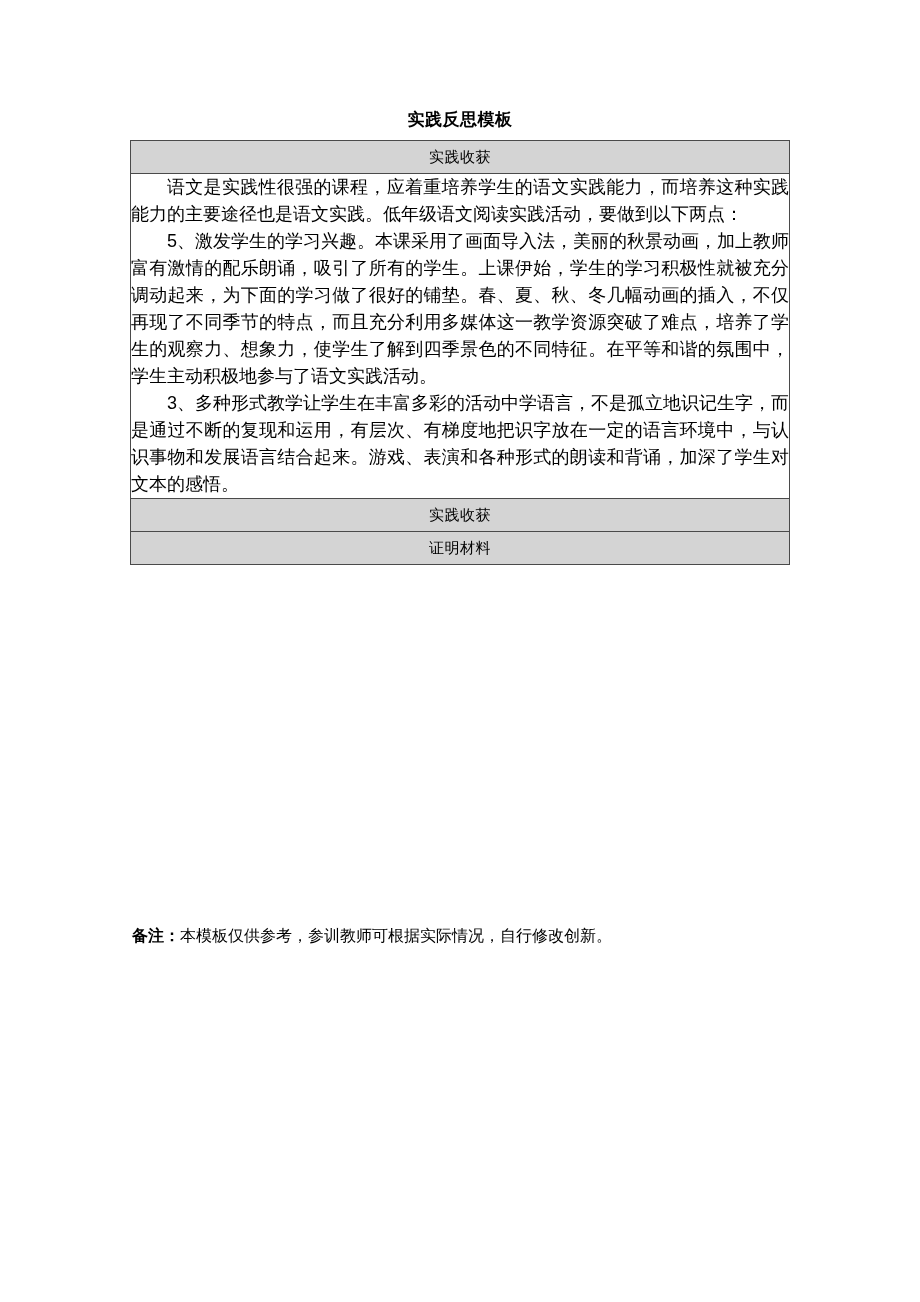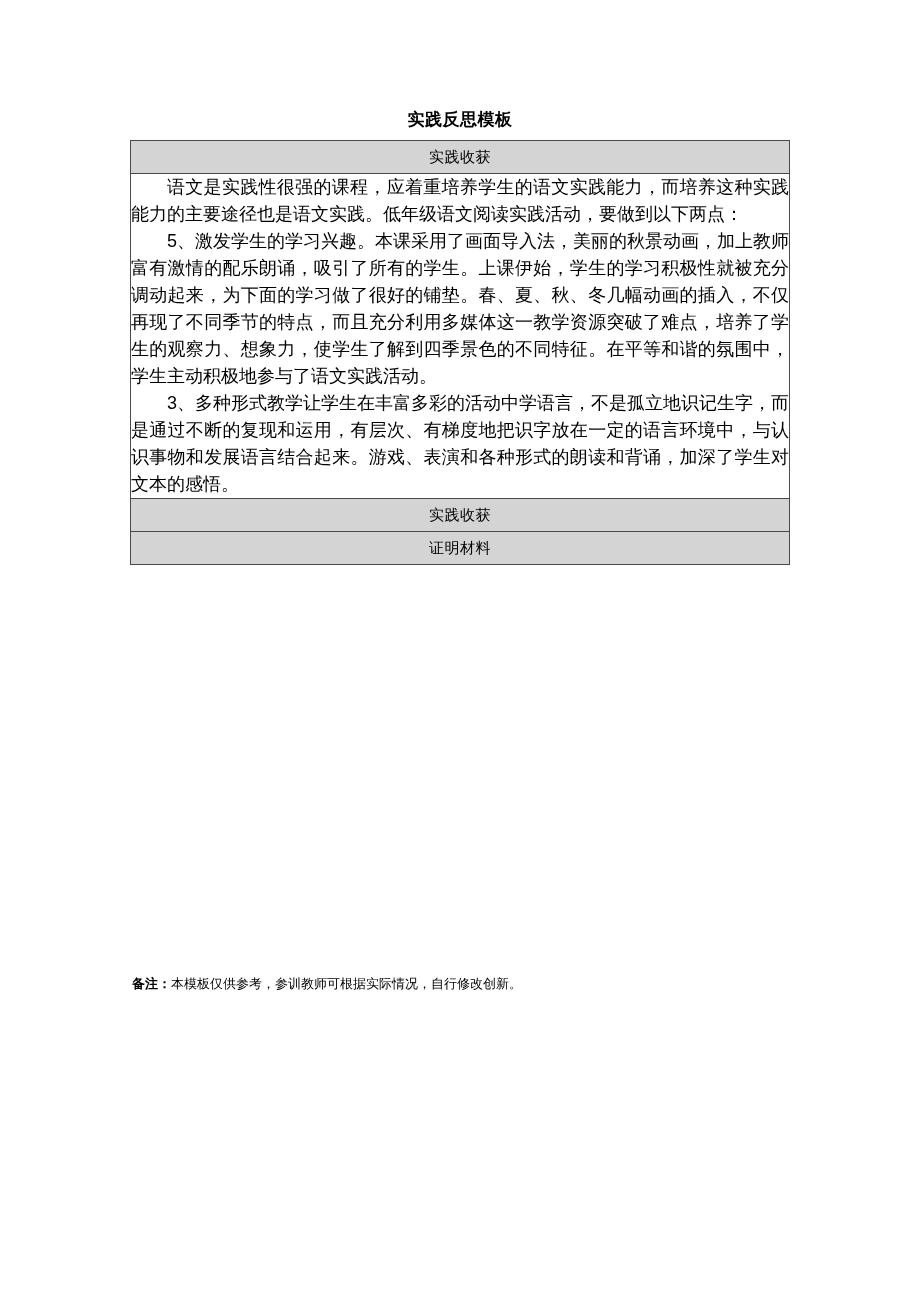--- a/index.html
+++ b/index.html
@@ -88,23 +88,23 @@
   .body-evidence { height: 134px; padding-top: 10px; }
   .body-evidence p {
     font-size: 16px;
     line-height: 33px;
   }
 
   
   .footer-note {
     position: absolute;
     left: 132px;
-    top: 973px;
+    top: 925px;
     width: 660px;
-    font-size: 13px;
+    font-size: 16px;
     line-height: 22px;
     font-family: "DejaVu Serif", "Liberation Serif", serif;
   }
   .footer-note .note-label {
     font-weight: bold;
     font-family: "DejaVu Sans", "Liberation Sans", sans-serif;
   }
 </style>
 </head>
 <body>

